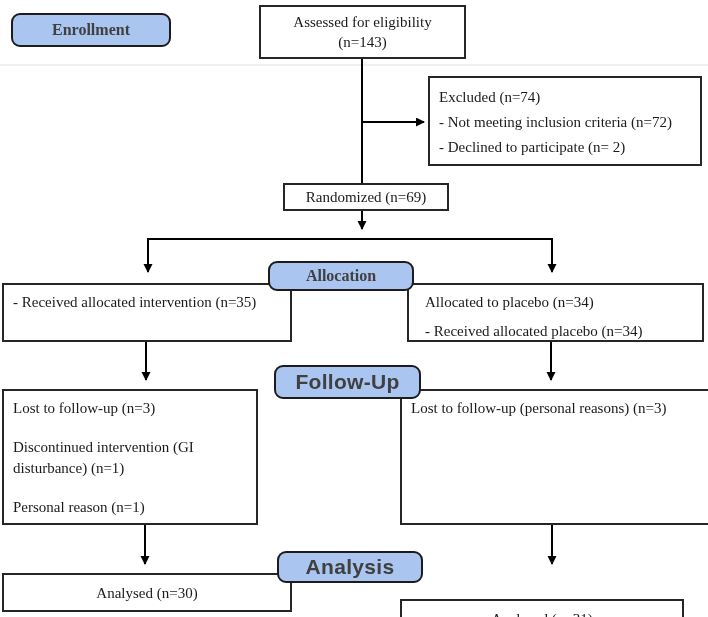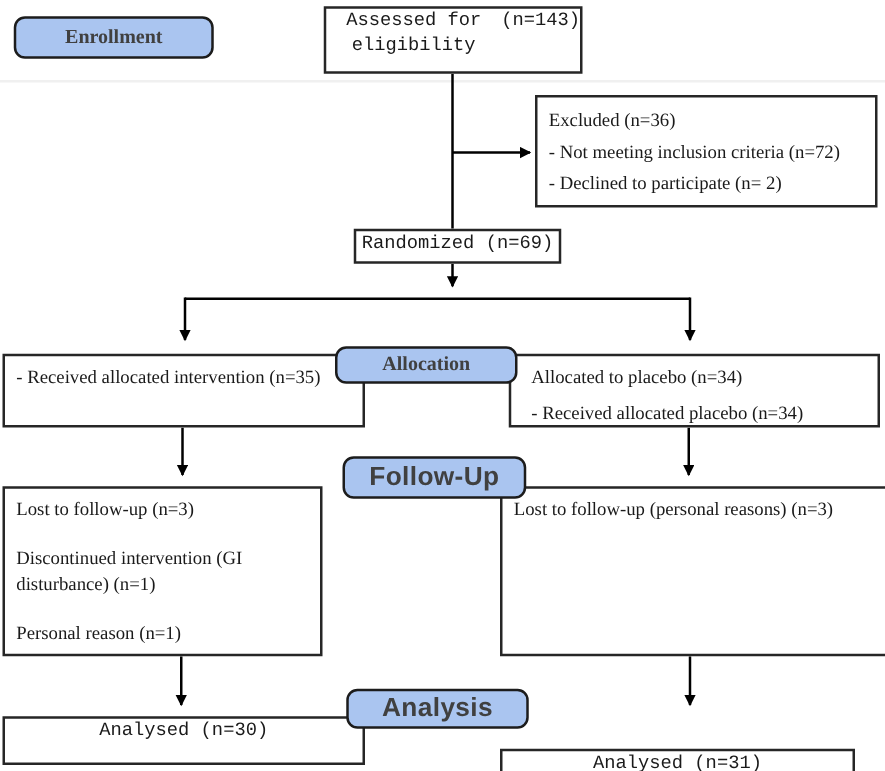--- a/index.html
+++ b/index.html
@@ -21,24 +21,23 @@
   .box{
     position:absolute;
     background:#ffffff;
     border:2px solid #262626;
     box-sizing:border-box;
     z-index:2;
     font-size:15px;
     line-height:20px;
   }
   .box.center{
-    display:flex;flex-direction:row;
-    align-items:flex-start;justify-content:center;
+    display:flex;flex-direction:column;
+    align-items:center;justify-content:center;
     text-align:center;
-    font-family:Liberation Mono, monospace;
   }
   .box.left{
     padding:7px 9px;
     text-align:left;
   }
   .box.left p{margin:0 0 0 0;}
   .box.left p + p{margin-top:9px;}
   .banner{
     position:absolute;
     background:#aac5f0;
@@ -82,39 +81,39 @@
     <line x1="551" y1="342" x2="551" y2="380" stroke="#000" stroke-width="2" marker-end="url(#arrow)"></line>
 
     <line x1="145" y1="525" x2="145" y2="564" stroke="#000" stroke-width="2" marker-end="url(#arrow)"></line>
     <line x1="552" y1="525" x2="552" y2="564" stroke="#000" stroke-width="2" marker-end="url(#arrow)"></line>
   </svg>
 
   <div class="banner serif" style="left:11px;top:13px;width:160px;height:34px;">
     <span>Enrollment</span>
   </div>
 
-  <div class="banner serif" style="left:268px;top:261px;width:146px;height:30px;margin-top:16px;">
+  <div class="banner serif" style="left:268px;top:261px;width:146px;height:30px;">
     <span>Allocation</span>
   </div>
 
   <div class="banner sans" style="left:274px;top:365px;width:147px;height:34px;">
     <span>Follow-Up</span>
   </div>
 
   <div class="banner sans" style="left:277px;top:551px;width:146px;height:32px;align-items:center;">
     <span>Analysis</span>
   </div>
 
   <div class="box center" style="left:259px;top:5px;width:207px;height:54px;">
     <div>Assessed for eligibility</div>
     <div>(n=143)</div>
   </div>
 
   <div class="box left" style="left:428px;top:76px;width:274px;height:90px;line-height:25px;">
-    <div>Excluded (n=36)</div>
+    <div>Excluded (n=74)</div>
     <div>- Not meeting inclusion criteria (n=72)</div>
     <div>- Declined to participate (n= 2)</div>
   </div>
 
   <div class="box center" style="left:283px;top:183px;width:166px;height:28px;">
     <div>Randomized (n=69)</div>
   </div>
 
   <div class="box left" style="left:2px;top:283px;width:290px;height:59px;">
     <p>- Received allocated intervention (n=35)</p>

